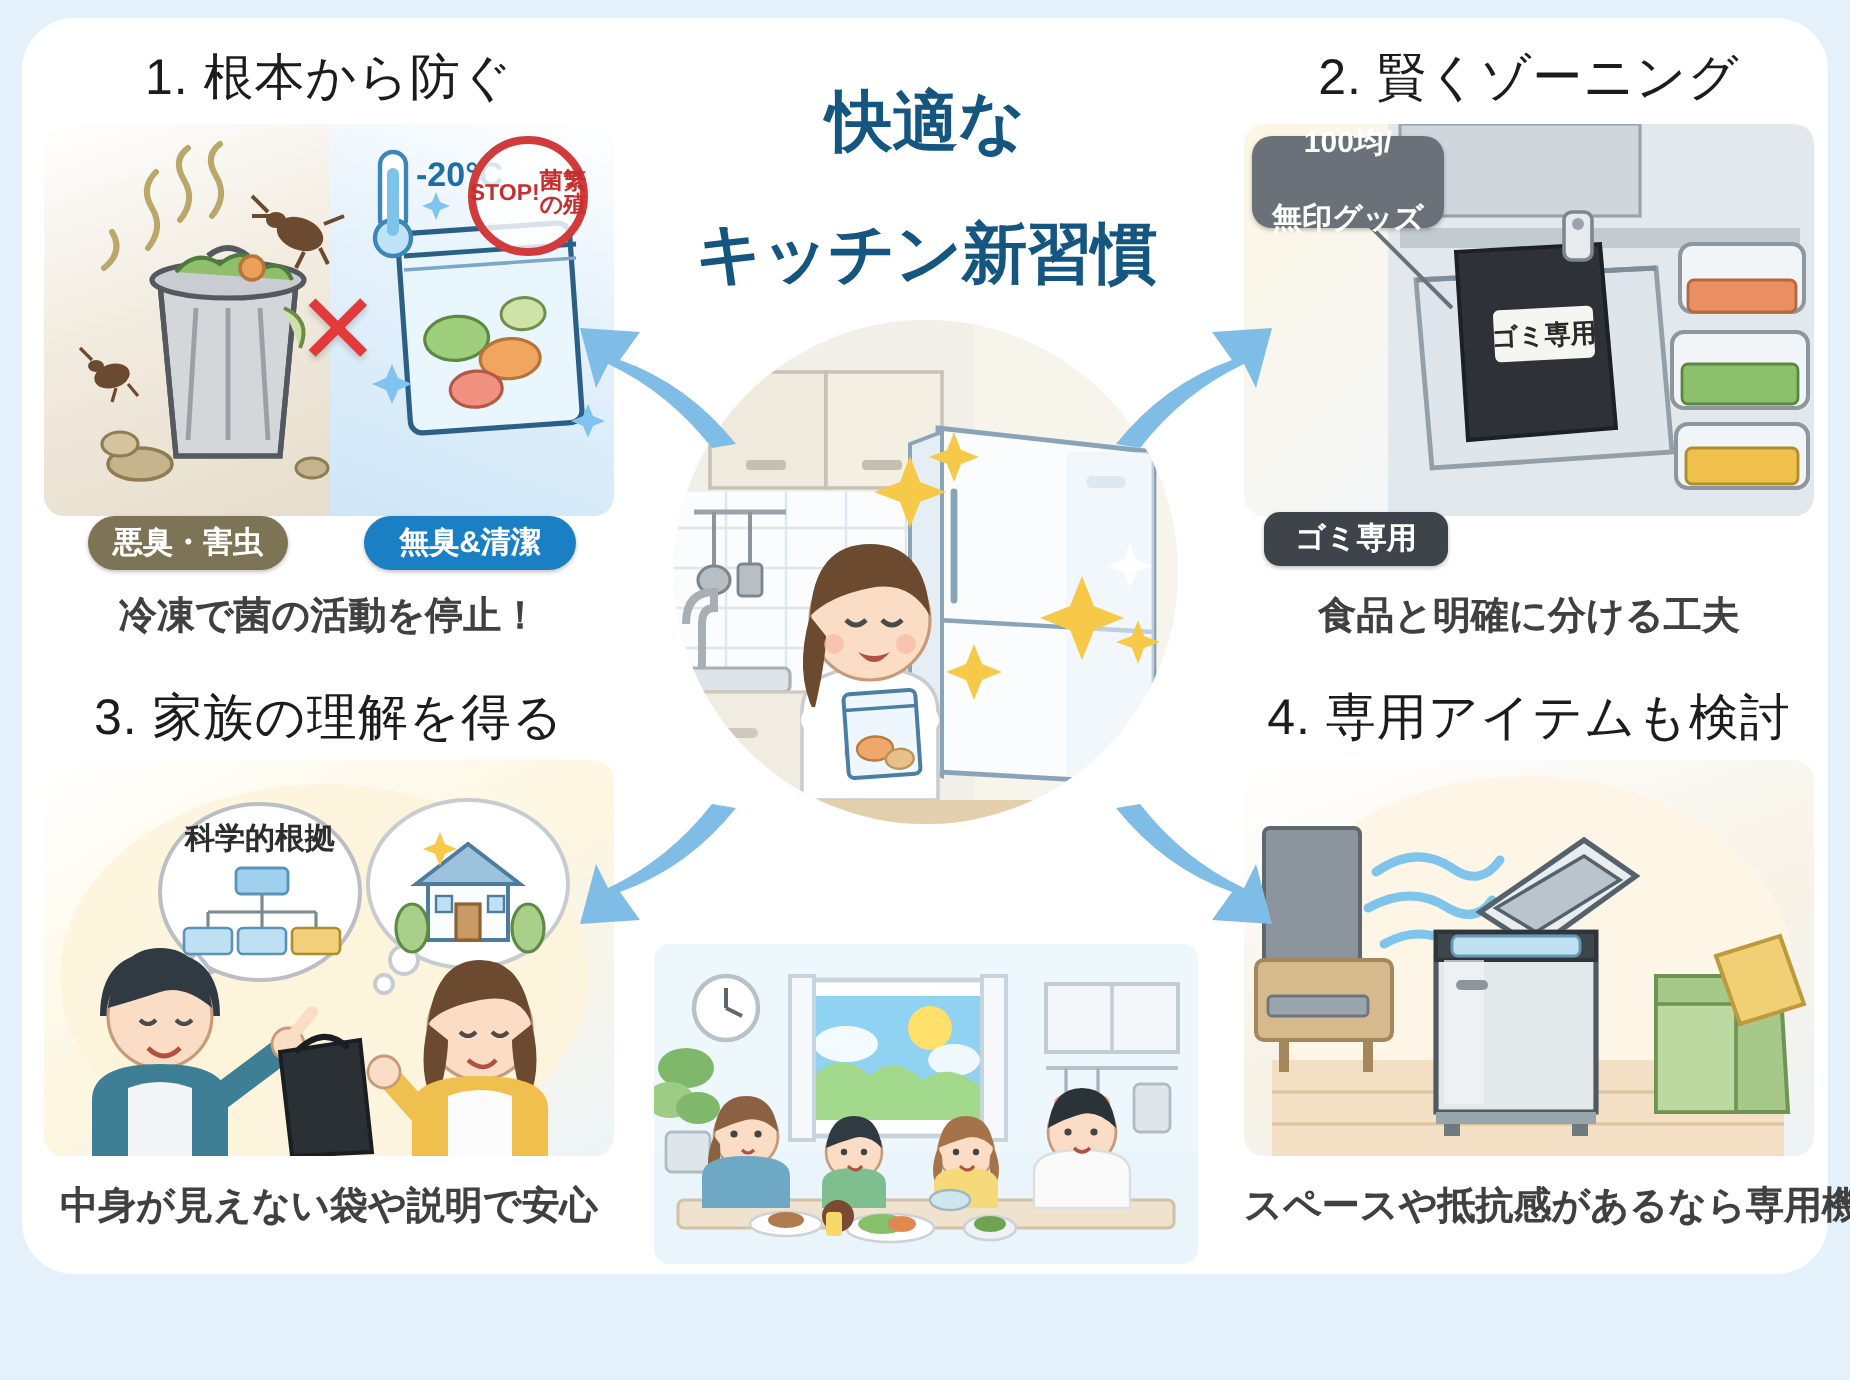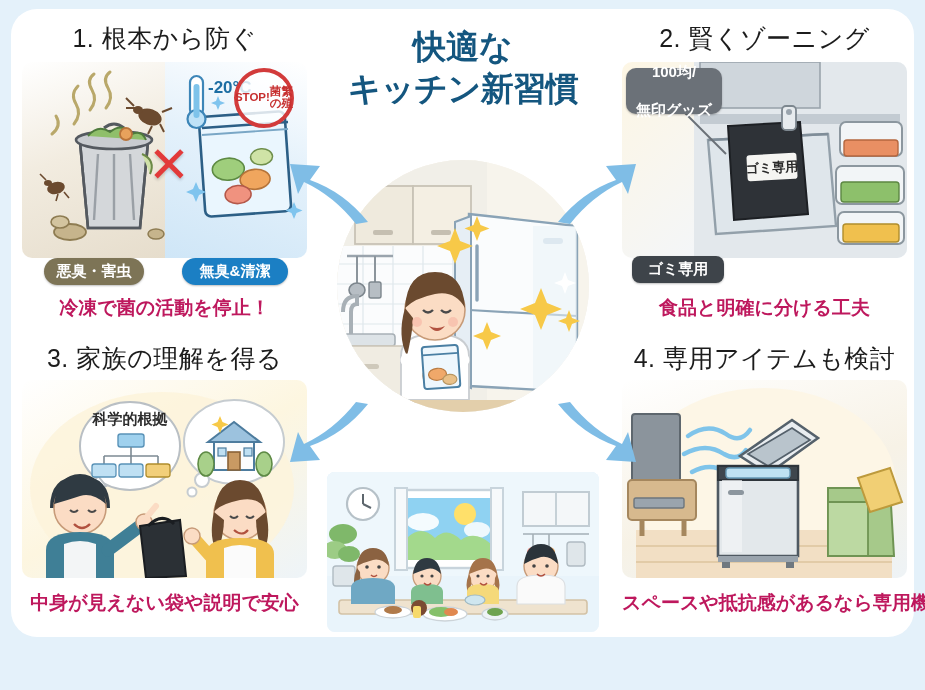--- a/index.html
+++ b/index.html
@@ -26,21 +26,21 @@
   .quad { position: absolute; }
   .q-title {
     position: absolute; left: 0; width: 100%;
     text-align: center;
     font-size: 25px; font-weight: normal; color: #1c1c1c;
     letter-spacing: .5px; white-space: nowrap;
   }
   .q-cap {
     position: absolute; left: 0; width: 100%;
     text-align: center;
-    font-size: 19px; font-weight: bold; color: #be185d;
+    font-size: 19px; font-weight: bold; color: #404040;
     white-space: nowrap;
   }
   .art {
     position: absolute; overflow: hidden;
   }
 
   
   #quad1 { left: 22px; top: 18px; width: 285px; height: 300px; }
   #quad2 { left: 622px; top: 18px; width: 285px; height: 300px; }
   #quad3 { left: 22px; top: 338px; width: 285px; height: 290px; }
@@ -101,27 +101,27 @@
     width: 925px; height: 56px;
     background: #aadcf0;
     display: flex; align-items: center; justify-content: center;
   }
   #footer .ftxt {
     font-size: 25px; font-weight: bold; color: #141414;
     letter-spacing: .5px; white-space: nowrap;
   }
 
   #main-title {
-    position: absolute; left: 330px; top: 26px; width: 266px;
+    position: absolute; left: 330px; top: 40px; width: 266px;
     text-align: center;
     font-size: 33px; font-weight: bold; line-height: 1.28;
     color: #14567f; white-space: nowrap;
     text-shadow: 0 2px 2px rgba(255,255,255,.9);
   }
-  #main-title .l2 { letter-spacing: -0.5px; }
+  #main-title .l2 { letter-spacing: -0.5px; margin-top: 24px; }
 </style>
 </head>
 <body>
 
 <div class="stage">
   <div class="board"></div>
 
   <div id="main-title">
     <div class="l1">快適な</div>
     <div class="l2">キッチン新習慣</div>

